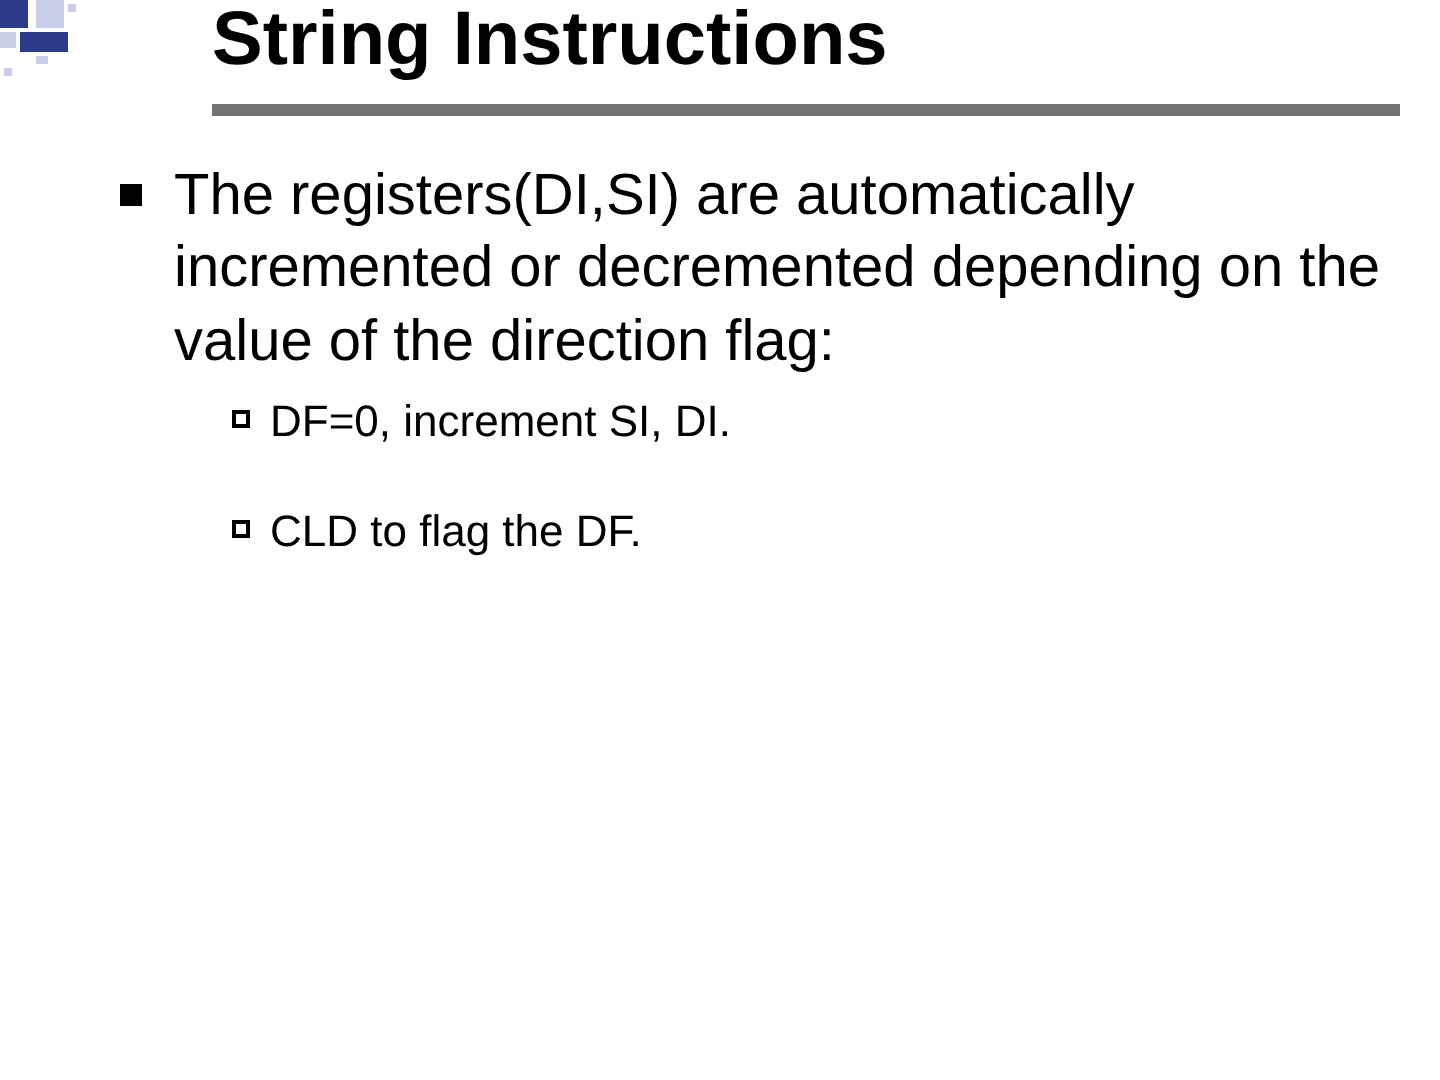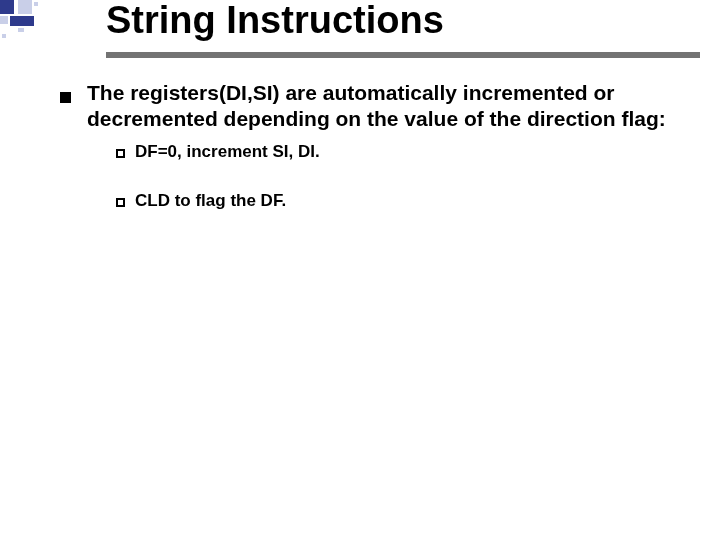--- a/index.html
+++ b/index.html
@@ -60,22 +60,22 @@
   }
   .filled-square {
     width: 11px;
     height: 11px;
     background: #000;
     flex: 0 0 11px;
     margin-top: 12px;
     margin-right: 16px;
   }
   .level1-text {
-    font-size: 21px;
-    font-weight: bold;
+    font-size: 29px;
+    font-weight: normal;
     line-height: 1.25;
   }
 
   .sublist {
     margin-left: 56px;
     margin-top: 8px;
   }
   .sub-row {
     display: flex;
     align-items: flex-start;
@@ -84,22 +84,22 @@
   .open-square {
     width: 9px;
     height: 9px;
     border: 2px solid #000;
     box-sizing: border-box;
     flex: 0 0 9px;
     margin-top: 8px;
     margin-right: 10px;
   }
   .sub-text {
-    font-size: 17px;
-    font-weight: bold;
+    font-size: 22px;
+    font-weight: normal;
     line-height: 1.25;
   }
   .sub-text .lead { display: inline; }
   .sub-text .rest { display: inline; }
 
   .gap { height: 20px; }
 </style>
 </head>
 <body>
 

